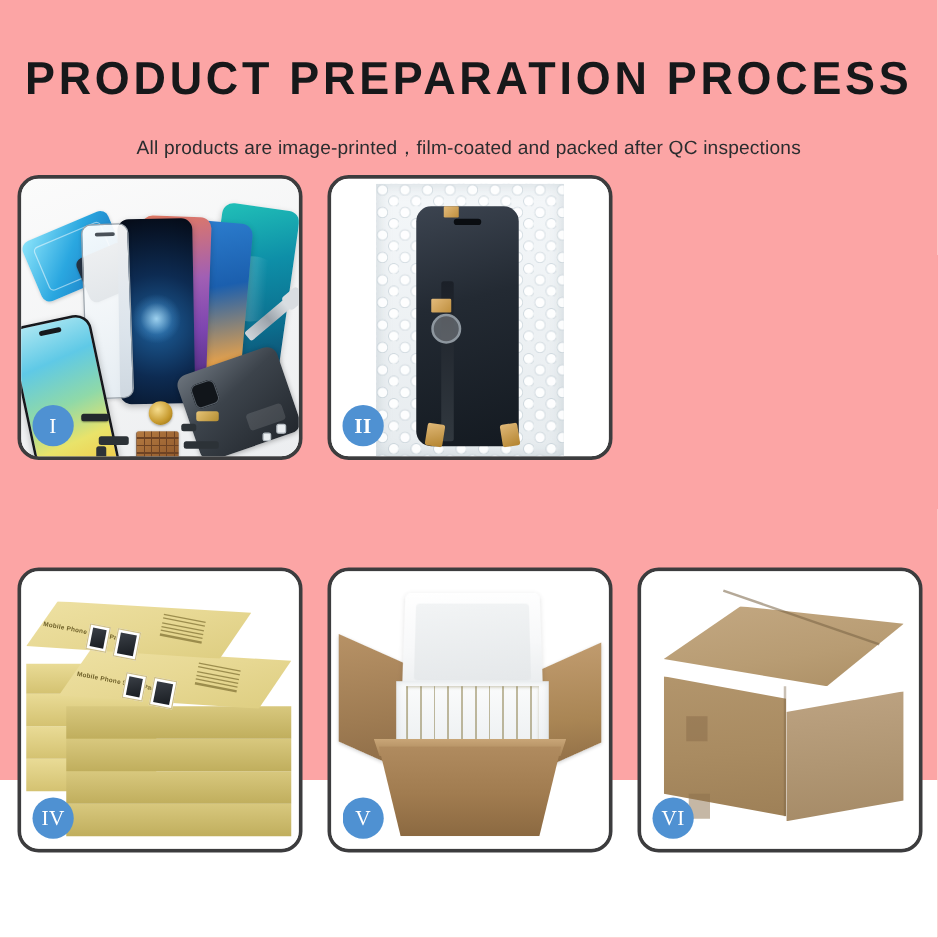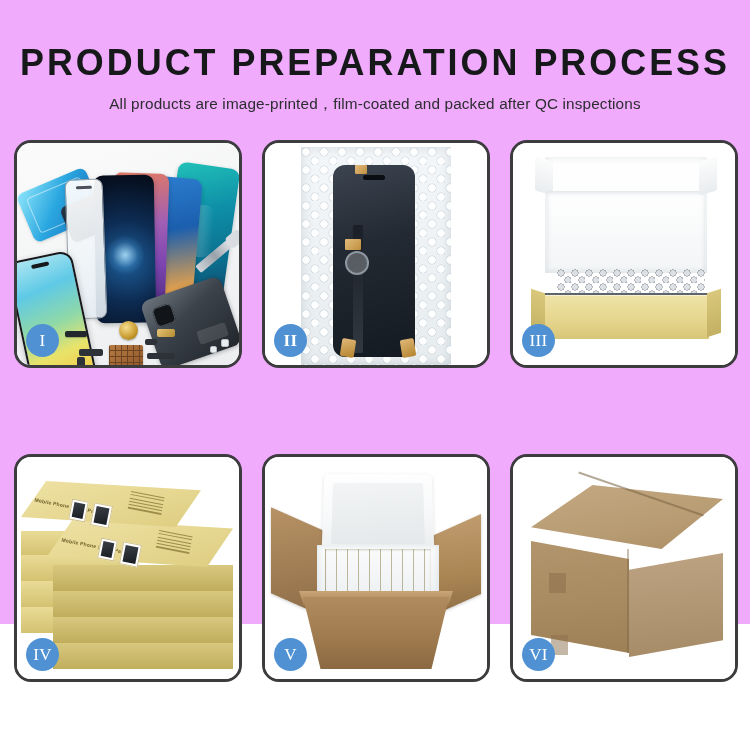--- a/index.html
+++ b/index.html
@@ -3,36 +3,36 @@
 <meta charset="utf-8">
 <style>
   * { margin:0; padding:0; box-sizing:border-box; }
   html,body { width:750px; height:750px; }
   body {
     background:#ffffff;
     font-family:"Liberation Sans", sans-serif;
     overflow:hidden;
     position:relative;
   }
-  #infographic { position:relative; width:750px; height:624px; background:#f0abfc; }
+  #infographic { position:relative; width:750px; height:624px; background:#fca5a5; }
 
   
   .header { position:absolute; left:0; top:0; width:750px; text-align:center; }
   .title {
     font-family:"Liberation Sans", sans-serif;
     font-size:37px; font-weight:700; color:#16181a;
     letter-spacing:3.1px; white-space:nowrap;
     margin-top:44px; line-height:1.0;
     transform:scaleX(0.97); transform-origin:center;
   }
   .subtitle {
     font-family:"Liberation Sans", sans-serif;
     font-size:15.3px; font-weight:400; color:#2b2d2f;
     letter-spacing:0.15px; white-space:nowrap;
-    margin-top:13px;
+    margin-top:27px;
   }
 
   
   .grid { position:absolute; left:14px; top:140px; width:724px; height:542px; }
   .card {
     position:absolute;
     width:228px; height:228px;
     border:3px solid #3c3c3e;
     border-radius:17px;
     background:#fdfdfd;
@@ -438,31 +438,20 @@
           <div class="flexRing"></div>
           <div class="tapeTL"></div>
           <div class="tapeMid"></div>
           <div class="tapeBL"></div>
           <div class="tapeBR"></div>
         </div>
       </div>
       <div class="badge">II</div>
     </div>
 
-    <div class="card c3">
-      <div class="scene">
-        <div class="lidWhite">
-          <div class="lidFoam" style="left:2px; top:34px; width:158px; height:78px;"></div>
-        </div>
-        <div class="grayWrap"></div>
-        <div class="boxInnerEdge"></div>
-        <div class="boxBodyY"></div>
-      </div>
-      <div class="badge">III</div>
-    </div>
 
     <div class="card c4">
       <div class="scene">
         <div class="stack">
 
           <div class="sFront" style="left:4px;  top:150px; width:104px; height:26px;"></div>
           <div class="sFront" style="left:4px;  top:124px; width:104px; height:26px;"></div>
           <div class="sFront" style="left:4px;  top:98px;  width:104px; height:26px;"></div>
           <div class="sFront" style="left:4px;  top:74px;  width:104px; height:24px;"></div>
 

